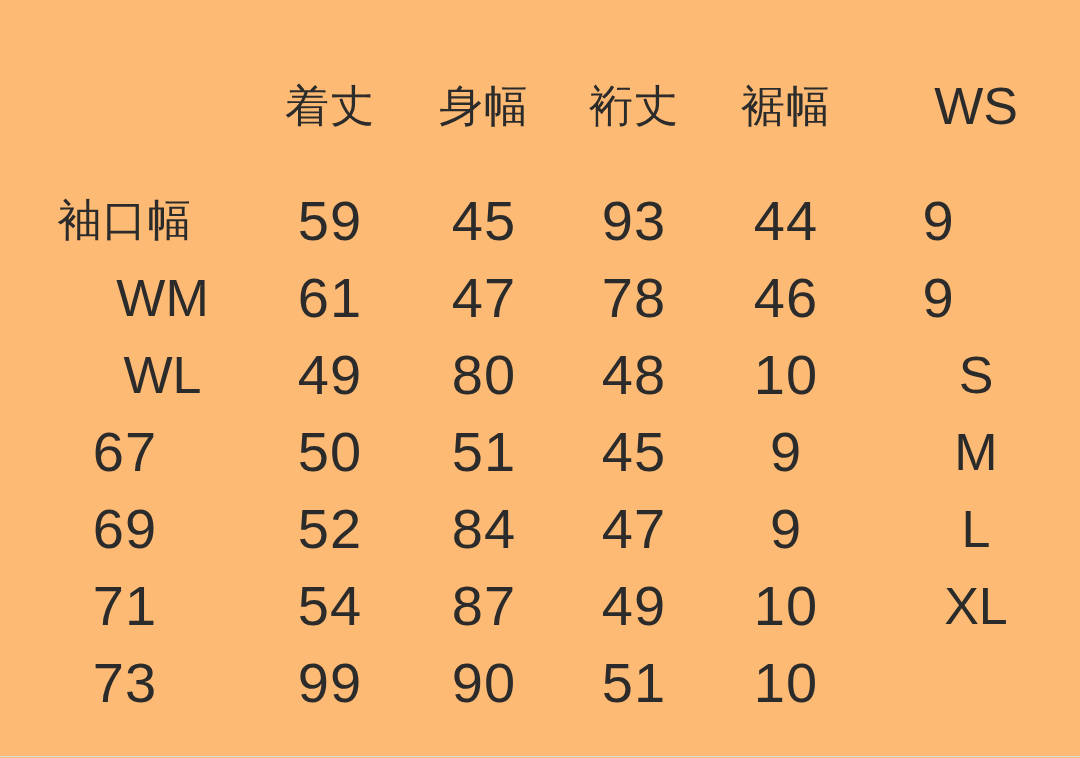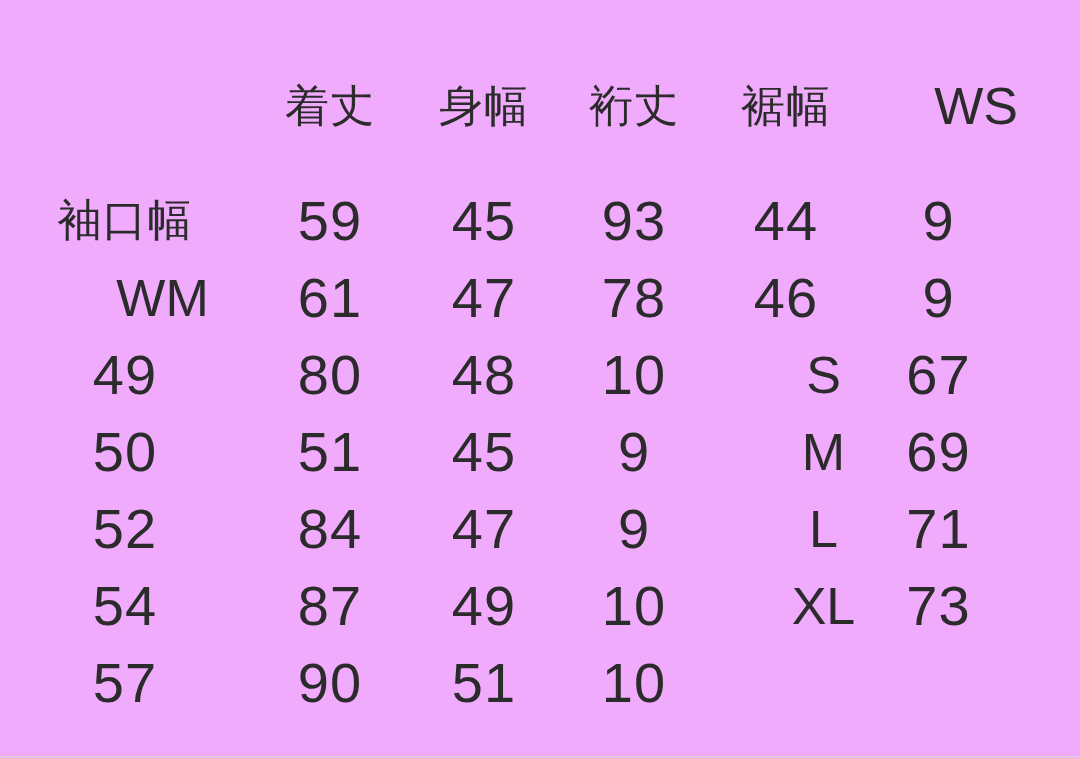--- a/index.html
+++ b/index.html
@@ -1,21 +1,21 @@
 <!DOCTYPE html>
 <html><head>
 <meta charset="utf-8">
 <style>
   * { box-sizing: border-box; margin: 0; padding: 0; }
   html, body { background: #ffffff; }
   .page {
     position: relative;
     width: 1080px;
     height: 758px;
-    background: #f0abfc;
+    background: #fdba74;
     color: #262626;
     font-family: "Liberation Sans", "DejaVu Sans", sans-serif;
     overflow: hidden;
   }
   .size-table {
     display: grid;
     grid-template-columns: 250px 160px 148px 152px 152px 153px;
     grid-template-rows: 152px 77px 77px 77px 77px 77px 77px 77px;
     padding: 30px 65px 0 0;
   }
@@ -74,20 +74,21 @@
     <div class="cell value">44</div>
     <div class="cell value">9</div>
 
     <div class="cell row-label">WM</div>
     <div class="cell value">61</div>
     <div class="cell value">47</div>
     <div class="cell value">78</div>
     <div class="cell value">46</div>
     <div class="cell value">9</div>
 
+    <div class="cell row-label">WL</div>
     <div class="cell value">49</div>
     <div class="cell value">80</div>
     <div class="cell value">48</div>
     <div class="cell value">10</div>
 
     <div class="cell row-label">S</div>
     <div class="cell value">67</div>
     <div class="cell value">50</div>
     <div class="cell value">51</div>
     <div class="cell value">45</div>
@@ -102,20 +103,20 @@
 
     <div class="cell row-label">L</div>
     <div class="cell value">71</div>
     <div class="cell value">54</div>
     <div class="cell value">87</div>
     <div class="cell value">49</div>
     <div class="cell value">10</div>
 
     <div class="cell row-label">XL</div>
     <div class="cell value">73</div>
-    <div class="cell value">57</div>
+    <div class="cell value">99</div>
     <div class="cell value">90</div>
     <div class="cell value">51</div>
     <div class="cell value">10</div>
 
   </div>
   <div class="photo-edge"></div>
 </div>
 
 </body></html>

